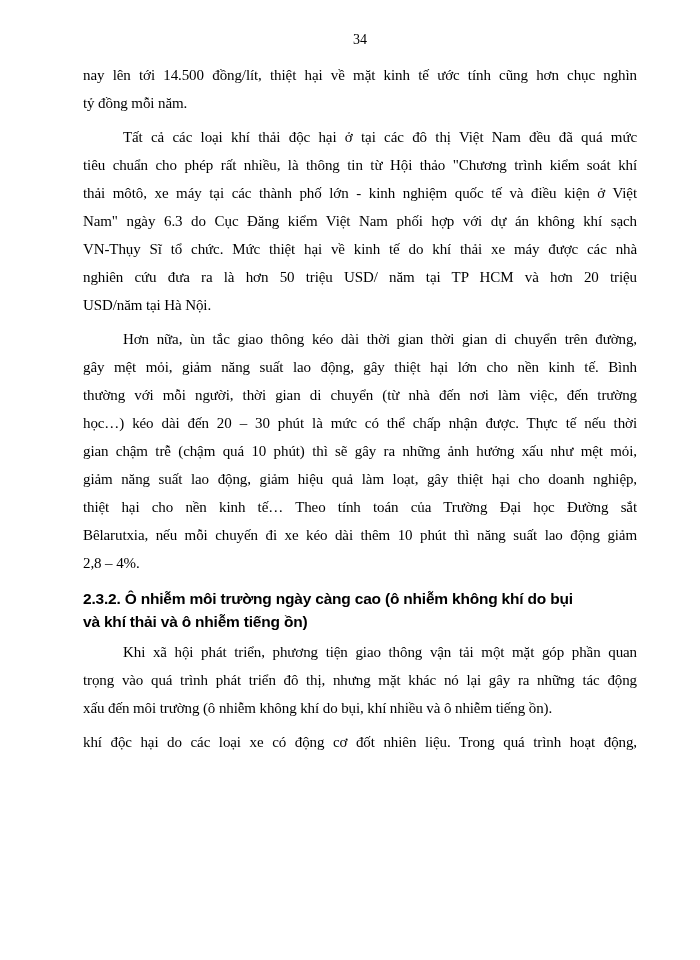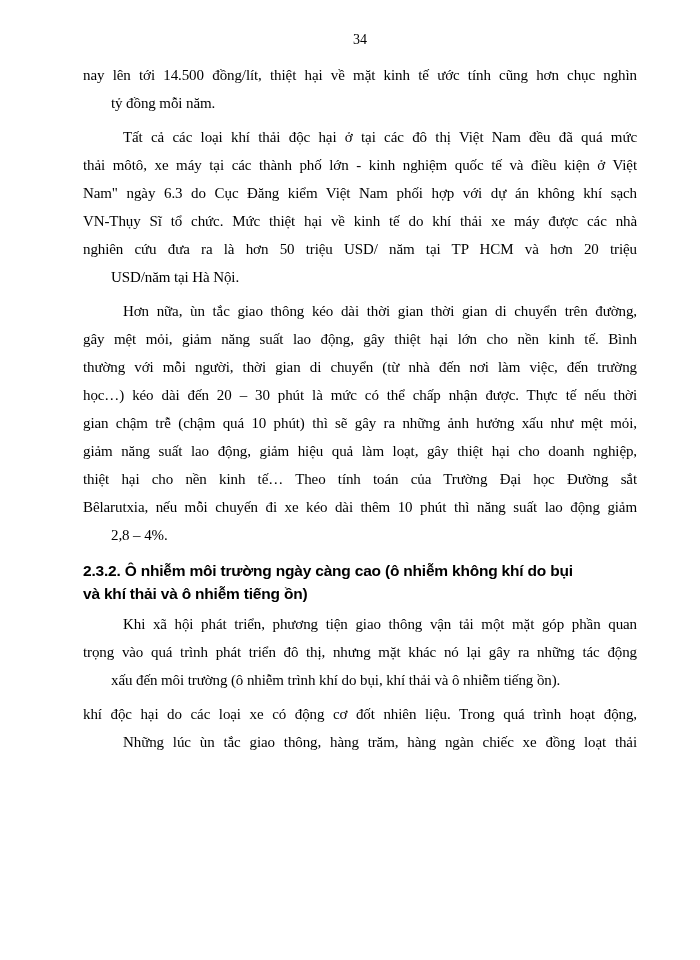--- a/index.html
+++ b/index.html
@@ -34,21 +34,20 @@
     text-align-last: justify;
     letter-spacing: -0.1px;
     white-space: normal;
     overflow: hidden;
   }
   .line.indent {
     text-indent: 40px;
   }
   .line.para-end {
     text-align-last: left;
-    margin-left: 28px;
   }
   .block.heading {
     margin: 10px 0 5px 0;
   }
   .block.heading .line {
     font-family: "Liberation Sans", "DejaVu Sans", sans-serif;
     font-weight: bold;
     font-size: 15.5px;
     line-height: 23px;
     letter-spacing: -0.2px;
@@ -62,20 +61,21 @@
 
 <div class="page">
   <div class="page-number">34</div>
   <div class="content" id="content">
       <div class="block paragraph">
         <div class="line">nay lên tới 14.500 đồng/lít, thiệt hại về mặt kinh tế ước tính cũng hơn chục nghìn</div>
         <div class="line para-end">tỷ đồng mỗi năm.</div>
       </div>
       <div class="block paragraph">
         <div class="line indent">Tất cả các loại khí thải độc hại ở tại các đô thị Việt Nam đều đã quá mức</div>
+        <div class="line">tiêu chuẩn cho phép rất nhiều, là thông tin từ Hội thảo "Chương trình kiểm soát khí</div>
         <div class="line">thải môtô, xe máy tại các thành phố lớn - kinh nghiệm quốc tế và điều kiện ở Việt</div>
         <div class="line">Nam" ngày 6.3 do Cục Đăng kiểm Việt Nam phối hợp với dự án không khí sạch</div>
         <div class="line">VN-Thụy Sĩ tổ chức. Mức thiệt hại về kinh tế do khí thải xe máy được các nhà</div>
         <div class="line">nghiên cứu đưa ra là hơn 50 triệu USD/ năm tại TP HCM và hơn 20 triệu</div>
         <div class="line para-end">USD/năm tại Hà Nội.</div>
       </div>
       <div class="block paragraph">
         <div class="line indent">Hơn nữa, ùn tắc giao thông kéo dài thời gian thời gian di chuyển trên đường,</div>
         <div class="line">gây mệt mỏi, giảm năng suất lao động, gây thiệt hại lớn cho nền kinh tế. Bình</div>
         <div class="line">thường với mỗi người, thời gian di chuyển (từ nhà đến nơi làm việc, đến trường</div>
@@ -86,20 +86,20 @@
         <div class="line">Bêlarutxia, nếu mỗi chuyến đi xe kéo dài thêm 10 phút thì năng suất lao động giảm</div>
         <div class="line para-end">2,8 – 4%.</div>
       </div>
       <div class="block heading">
         <div class="line">2.3.2. Ô nhiễm môi trường ngày càng cao (ô nhiễm không khí do bụi</div>
         <div class="line">và khí thải và ô nhiễm tiếng ồn)</div>
       </div>
       <div class="block paragraph">
         <div class="line indent">Khi xã hội phát triển, phương tiện giao thông vận tải một mặt góp phần quan</div>
         <div class="line">trọng vào quá trình phát triển đô thị, nhưng mặt khác nó lại gây ra những tác động</div>
-        <div class="line para-end">xấu đến môi trường (ô nhiễm trình khí do bụi, khí thải và ô nhiễm tiếng ồn).</div>
+        <div class="line para-end">xấu đến môi trường (ô nhiễm không khí do bụi, khí nhiều và ô nhiễm tiếng ồn).</div>
       </div>
       <div class="block paragraph">
         <div class="line">khí độc hại do các loại xe có động cơ đốt nhiên liệu.  Trong quá trình hoạt động,</div>
         <div class="line indent">Những lúc ùn tắc giao thông, hàng trăm, hàng ngàn chiếc xe đồng loạt thải</div>
       </div>
     </div>
 </div>
 
 </body></html>

